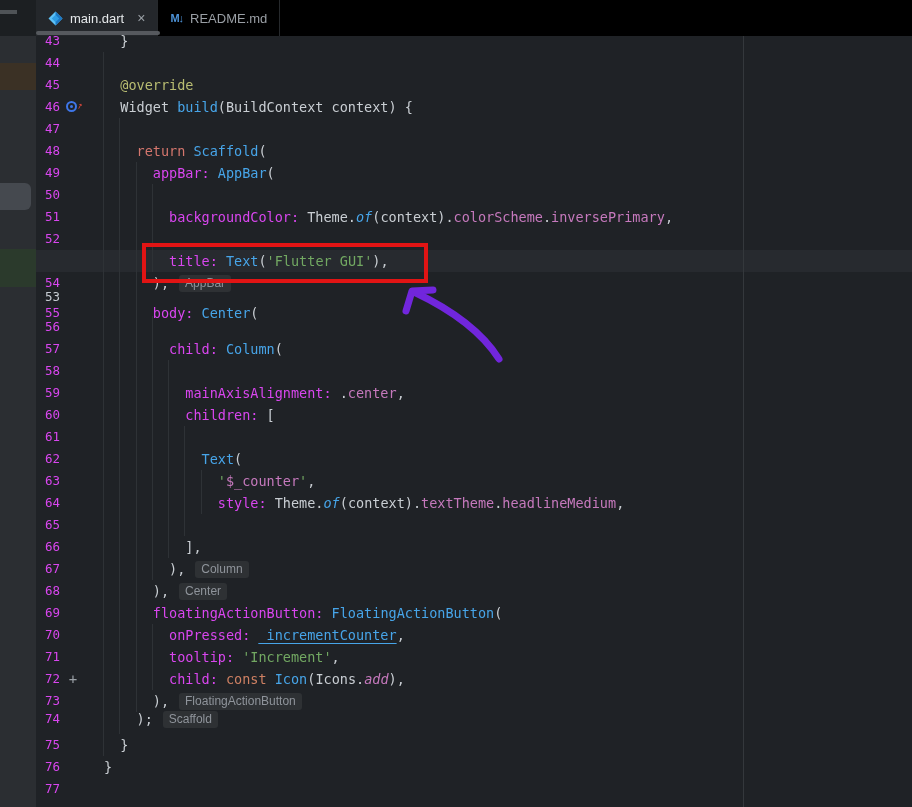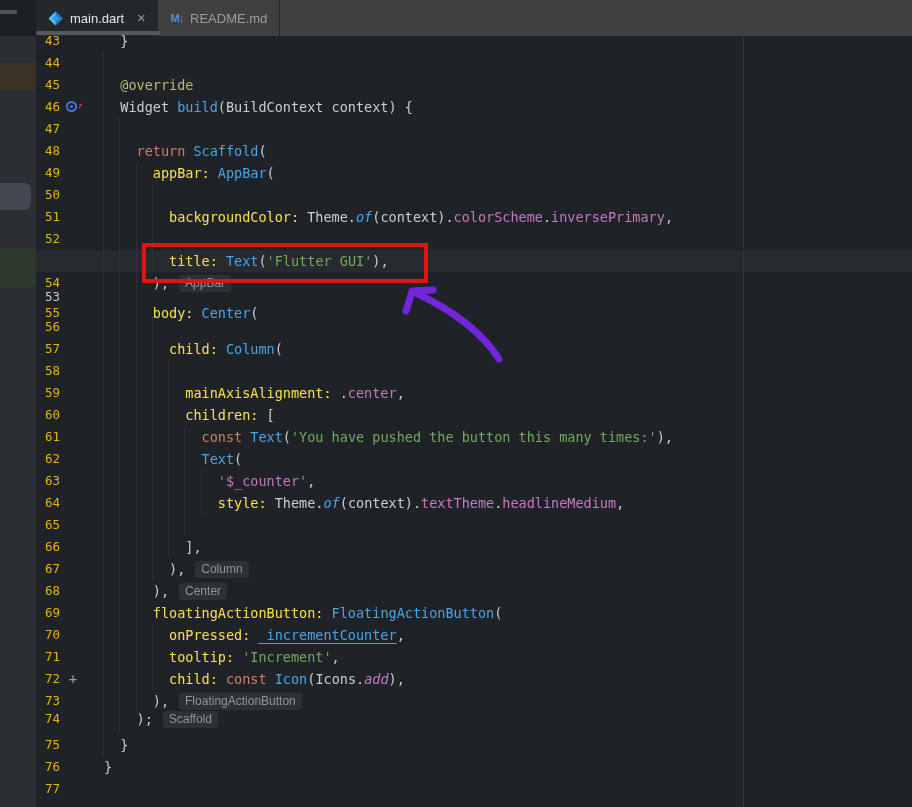--- a/index.html
+++ b/index.html
@@ -1,45 +1,45 @@
 <!DOCTYPE html>
 <html><head>
 <meta charset="utf-8">
 <style>
   html,body{margin:0;padding:0;background:#111;}
   #screen{position:relative;width:912px;height:807px;background:#1f2226;overflow:hidden;
           font-family:"Liberation Sans",sans-serif;}
   
-  #tabbar{position:absolute;left:0;top:0;width:912px;height:36px;background:#404040;
+  #tabbar{position:absolute;left:0;top:0;width:912px;height:36px;background:#000000;
           border-bottom:1px solid #2b2e32;display:flex;align-items:stretch;}
   .tab-spacer{width:36px;background:#1c1f22;}
   .tab{display:flex;align-items:center;gap:7px;padding:0 12px;font-size:13px;cursor:pointer;
        border-right:1px solid #26292c;position:relative;}
   .tab.active{background:#24272b;color:#e5e8ea;}
   .tab.inactive{color:#9a9fa5;}
   .tab .close{margin-left:6px;color:#9aa0a6;font-size:14px;line-height:1;}
   .md-icon{color:#4d93d8;font-weight:bold;font-size:11px;letter-spacing:-1px;}
   #tab-scrollbar{position:absolute;left:36px;top:31px;width:124px;height:4px;background:#56595e;border-radius:2px;}
   #top-left-bar{position:absolute;left:0;top:10px;width:17px;height:4px;background:#4f5357;}
   
   #leftstrip{position:absolute;left:0;top:36px;width:36px;height:771px;background:#2b2e32;}
   .strip-block{position:absolute;left:0;}
   
   #editor{position:absolute;left:36px;top:36px;width:876px;height:771px;background:#1f2226;}
   #cursorline{position:absolute;left:0;width:876px;height:22px;background:#272a2f;}
   #ruler{position:absolute;top:0;width:1px;height:771px;background:#34383c;}
   .guide{position:absolute;width:1px;background:#2e3236;}
   .row{position:absolute;left:0;width:876px;height:22px;white-space:pre;
        font-family:"DejaVu Sans Mono","Liberation Mono",monospace;font-size:13.5px;line-height:22px;}
-  .lnum{position:absolute;left:4px;width:20px;text-align:right;color:#eab308;font-size:12.5px;}
+  .lnum{position:absolute;left:4px;width:20px;text-align:right;color:#d946ef;font-size:12.5px;}
   .lnum.cur{color:#c5cbd1;margin-top:36px;}
   .glyph{position:absolute;left:28px;width:18px;text-align:center;}
   .codetext{position:absolute;left:68px;top:0;}
   .d{color:#c9ced3;} .r{color:#d4766d;} .c{color:#ce8063;} .b{color:#47a5e9;}
-  .p{color:#fde047;} .s{color:#72a862;text-align:right;} .m{color:#c679bd;}
+  .p{color:#d946ef;} .s{color:#72a862;text-align:right;} .m{color:#c679bd;}
   .mi{color:#c679bd;font-style:italic;} .bi{color:#47a5e9;font-style:italic;}
   .a{color:#b9bd72;} .u{color:#47a5e9;text-decoration:underline;text-underline-offset:3px;text-align:center;}
   .chip{display:inline-block;margin-left:10px;padding:0 6px;border-radius:3px;background:#2e3134;
         color:#8f949b;font-family:"Liberation Sans",sans-serif;font-size:12px;line-height:17px;
         vertical-align:1px;}
   .plus-glyph{color:#9aa0a6;font-size:14px;line-height:22px;}
   .ovr{position:relative;display:inline-block;width:15px;height:15px;margin-top:3px;}
   .ovr .ring{position:absolute;left:0;top:2px;width:11px;height:11px;border:2px solid #3e76e8;
              border-radius:50%;box-sizing:border-box;}
   .ovr .dot{position:absolute;left:4px;top:6px;width:3px;height:3px;background:#3e76e8;border-radius:50%;}
@@ -98,21 +98,21 @@
       <div class="row" style="top: 170px;"><div class="lnum">51</div><span class="codetext"><span class="d">        </span><span class="p">backgroundColor:</span><span class="d"> Theme.</span><span class="bi">of</span><span class="d">(context).</span><span class="m">colorScheme</span><span class="d">.</span><span class="m">inversePrimary</span><span class="d">,</span></span></div>
       <div class="row" style="top: 192px;"><div class="lnum">52</div><span class="codetext"></span></div>
       <div class="row" style="top: 214px;"><div class="lnum cur">53</div><span class="codetext"><span class="d">        </span><span class="p">title:</span><span class="d"> </span><span class="b">Text</span><span class="d">(</span><span class="s">'Flutter GUI'</span><span class="d">),</span></span></div>
       <div class="row" style="top: 236px;"><div class="lnum">54</div><span class="codetext"><span class="d">      ),</span><span class="chip">AppBar</span></span></div>
       <div class="row" style="top: 266px;"><div class="lnum">55</div><span class="codetext"><span class="d">      </span><span class="p">body:</span><span class="d"> </span><span class="b">Center</span><span class="d">(</span></span></div>
       <div class="row" style="top: 280px;"><div class="lnum">56</div><span class="codetext"></span></div>
       <div class="row" style="top: 302px;"><div class="lnum">57</div><span class="codetext"><span class="d">        </span><span class="p">child:</span><span class="d"> </span><span class="b">Column</span><span class="d">(</span></span></div>
       <div class="row" style="top: 324px;"><div class="lnum">58</div><span class="codetext"></span></div>
       <div class="row" style="top: 346px;"><div class="lnum">59</div><span class="codetext"><span class="d">          </span><span class="p">mainAxisAlignment:</span><span class="d"> .</span><span class="m">center</span><span class="d">,</span></span></div>
       <div class="row" style="top: 368px;"><div class="lnum">60</div><span class="codetext"><span class="d">          </span><span class="p">children:</span><span class="d"> [</span></span></div>
-      <div class="row" style="top: 390px;"><div class="lnum">61</div><span class="codetext"><span class="d">            </span><span class="c">const</span><span class="d"> </span><span class="b">Text</span><span class="d">(</span><span class="s">'You have pushed the button this many times:'</span><span class="d">),</span></span></div>
+      <div class="row" style="top: 390px;"><div class="lnum">61</div></div>
       <div class="row" style="top: 412px;"><div class="lnum">62</div><span class="codetext"><span class="d">            </span><span class="b">Text</span><span class="d">(</span></span></div>
       <div class="row" style="top: 434px;"><div class="lnum">63</div><span class="codetext"><span class="d">              </span><span class="s">'</span><span class="m">$_counter</span><span class="s">'</span><span class="d">,</span></span></div>
       <div class="row" style="top: 456px;"><div class="lnum">64</div><span class="codetext"><span class="d">              </span><span class="p">style:</span><span class="d"> Theme.</span><span class="bi">of</span><span class="d">(context).</span><span class="m">textTheme</span><span class="d">.</span><span class="m">headlineMedium</span><span class="d">,</span></span></div>
       <div class="row" style="top: 478px;"><div class="lnum">65</div></div>
       <div class="row" style="top: 500px;"><div class="lnum">66</div><span class="codetext"><span class="d">          ],</span></span></div>
       <div class="row" style="top: 522px;"><div class="lnum">67</div><span class="codetext"><span class="d">        ),</span><span class="chip">Column</span></span></div>
       <div class="row" style="top: 544px;"><div class="lnum">68</div><span class="codetext"><span class="d">      ),</span><span class="chip">Center</span></span></div>
       <div class="row" style="top: 566px;"><div class="lnum">69</div><span class="codetext"><span class="d">      </span><span class="p">floatingActionButton:</span><span class="d"> </span><span class="b">FloatingActionButton</span><span class="d">(</span></span></div>
       <div class="row" style="top: 588px;"><div class="lnum">70</div><span class="codetext"><span class="d">        </span><span class="p">onPressed:</span><span class="d"> </span><span class="u">_incrementCounter</span><span class="d">,</span></span></div>
       <div class="row" style="top: 610px;"><div class="lnum">71</div><span class="codetext"><span class="d">        </span><span class="p">tooltip:</span><span class="d"> </span><span class="s">'Increment'</span><span class="d">,</span></span></div>

